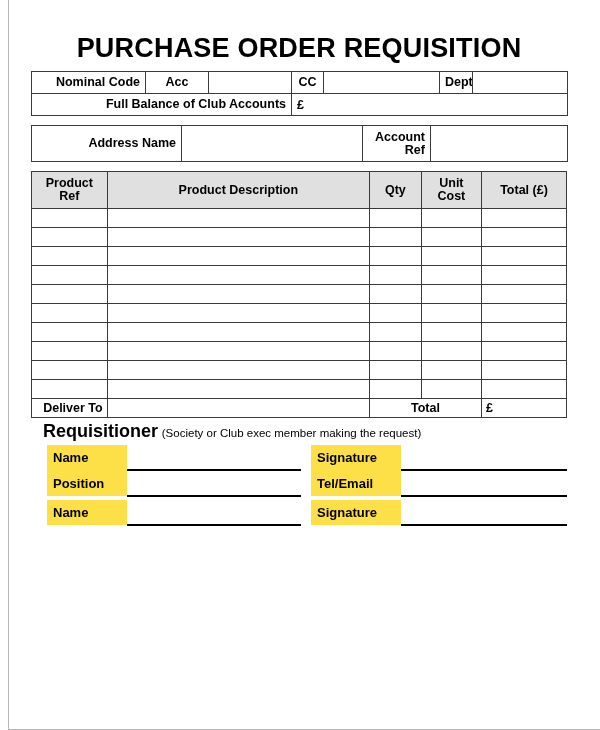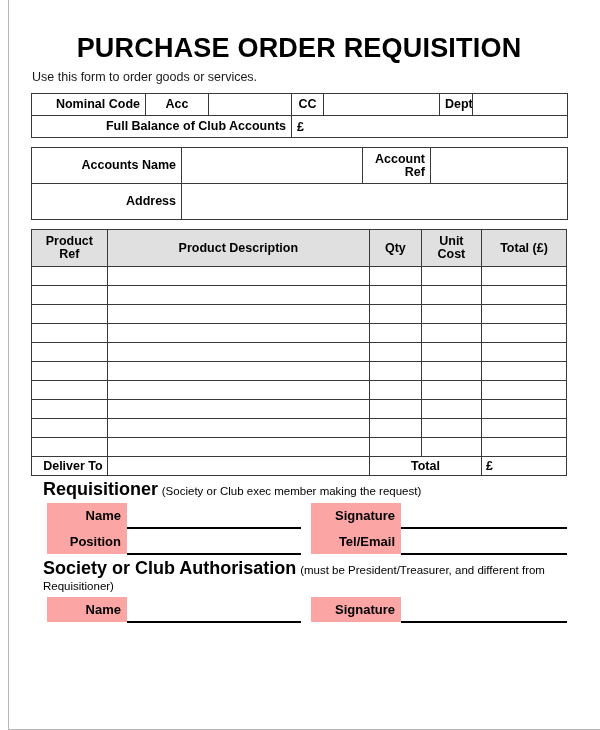--- a/index.html
+++ b/index.html
@@ -148,37 +148,36 @@
     margin-top: 3px;
   }
   table.siggrid td {
     font-size: 13px;
     font-weight: bold;
     height: 24px;
     padding: 0 6px;
     vertical-align: middle;
   }
   td.siglbl {
-    background: #fca5a5;
-    text-align: right;
+    background: #fde047;
+    text-align: left;
   }
   td.sigline {
     border-bottom: 2px solid #000000;
     background: #ffffff;
   }
   td.spacer { background: transparent; }
 </style>
 </head>
 <body>
 
 <div class="page">
   <div class="inner">
 
     <div class="title">PURCHASE ORDER REQUISITION</div>
-    <div class="subtitle">Use this form to order goods or services.</div>
 
     <table class="grid sec1">
       <colgroup>
         <col style="width:114px">
         <col style="width:63px">
         <col style="width:83px">
         <col style="width:32px">
         <col style="width:116px">
         <col style="width:33px">
         <col style="width:95px">
@@ -202,28 +201,24 @@
 
     <table class="grid sec2">
       <colgroup>
         <col style="width:150px">
         <col style="width:181px">
         <col style="width:68px">
         <col style="width:137px">
       </colgroup>
       <tbody>
         <tr class="supp">
-          <td class="lbl">Accounts Name</td>
+          <td class="lbl">Address Name</td>
           <td class="val"></td>
           <td class="lbl">Account Ref</td>
           <td class="val"></td>
-        </tr>
-        <tr class="addr">
-          <td class="lbl">Address</td>
-          <td class="val" colspan="3"></td>
         </tr>
       </tbody>
     </table>
 
     <table class="items sec3">
       <colgroup>
         <col style="width:73px">
         <col style="width:253px">
         <col style="width:50px">
         <col style="width:58px">
@@ -347,24 +342,20 @@
           <td class="spacer"></td>
           <td class="siglbl">Position</td>
           <td class="sigline"></td>
           <td class="spacer"></td>
           <td class="siglbl">Tel/Email</td>
           <td class="sigline"></td>
         </tr>
       </tbody>
     </table>
 
-    <div class="sig-head">
-      <b>Society or Club Authorisation</b>
-      <span class="note">(must be President/Treasurer, and different from Requisitioner)</span>
-    </div>
 
     <table class="siggrid">
       <colgroup>
         <col style="width:16px">
         <col style="width:80px">
         <col style="width:174px">
         <col style="width:10px">
         <col style="width:90px">
         <col style="width:166px">
       </colgroup>

